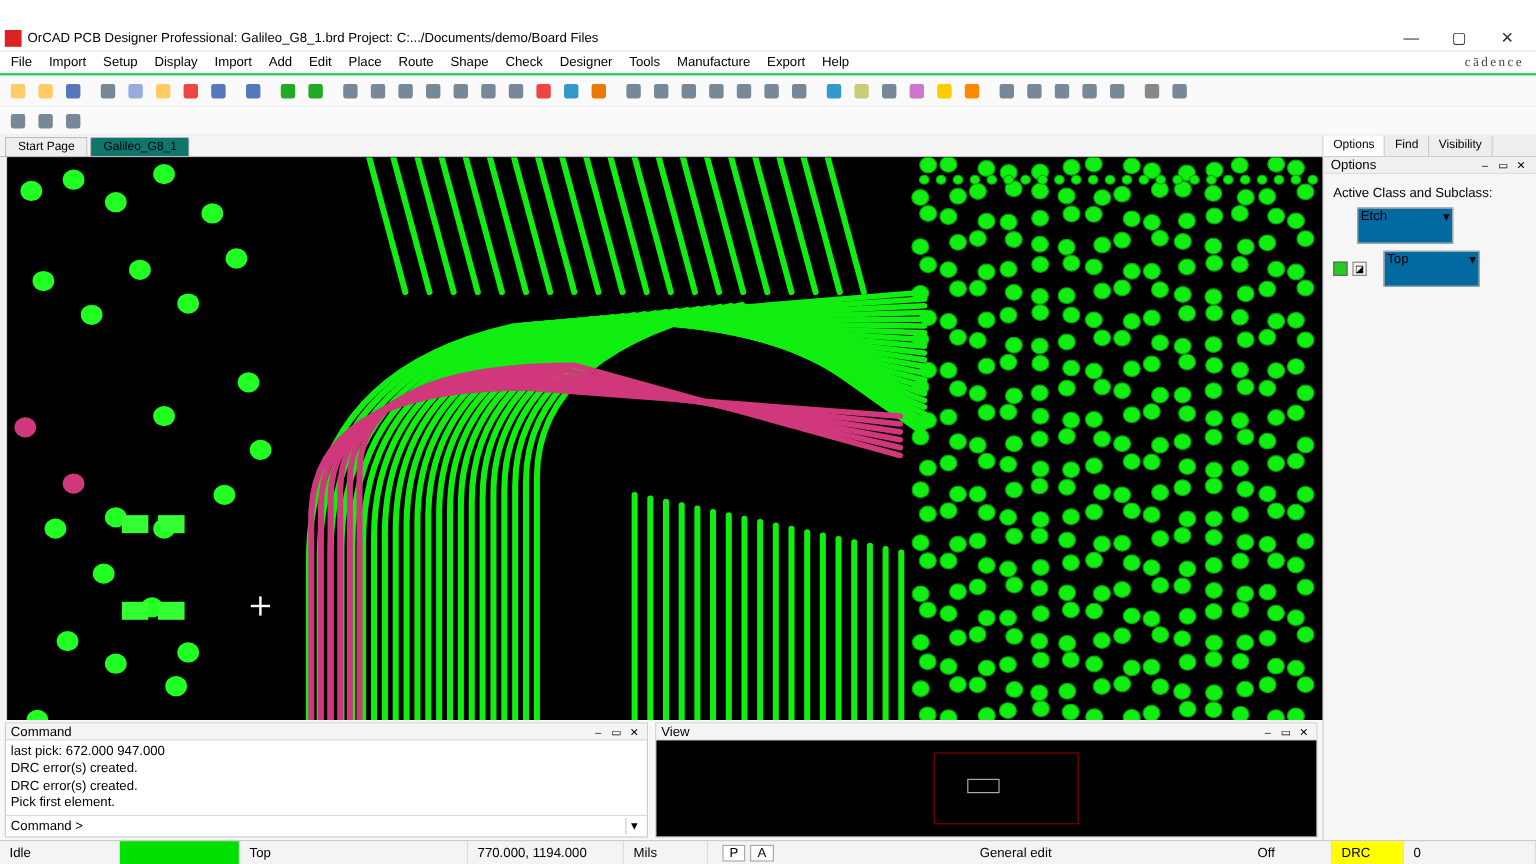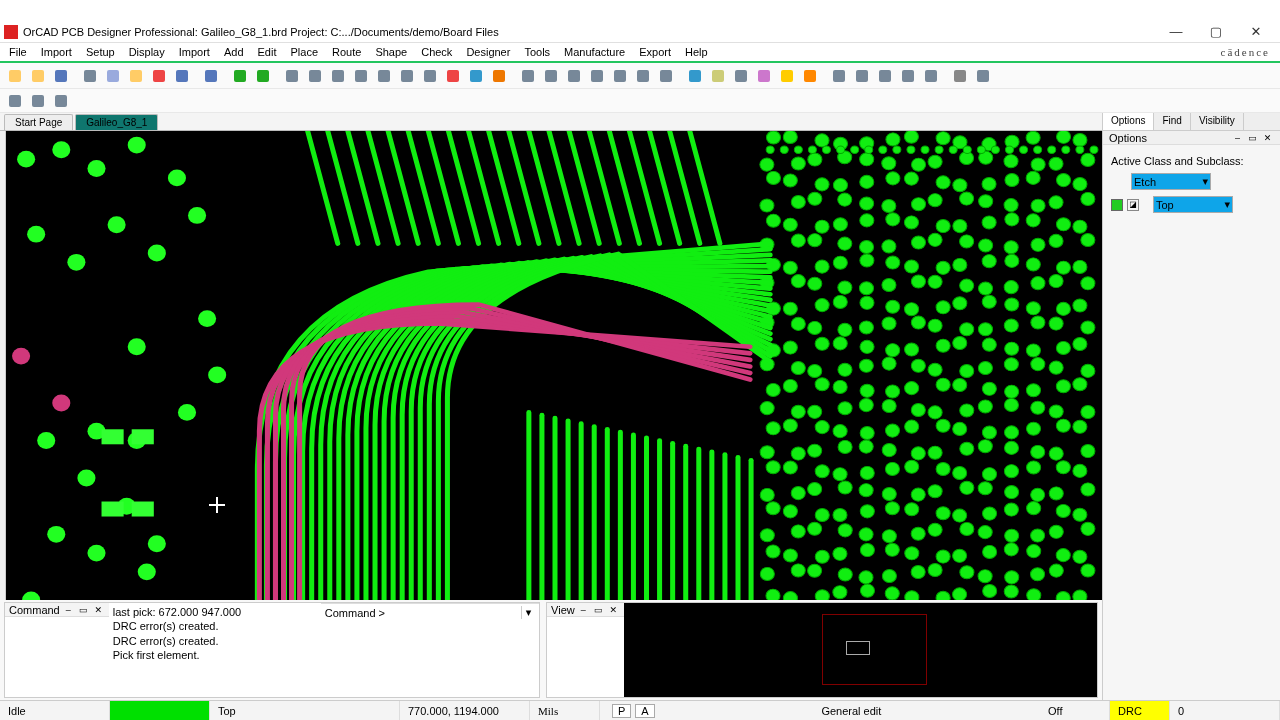--- a/index.html
+++ b/index.html
@@ -35,21 +35,21 @@
 .edge-toolbar { width:6px; background:#f0f0f0; border-right:1px solid #ccc; }
 .pcb-canvas { flex:1; background:#000; position:relative; overflow:hidden; }
 .pcb-canvas svg { width:100%; height:100%; }
 .crosshair { position:absolute; width:16px; height:16px; pointer-events:none; }
 .crosshair::before,.crosshair::after{content:"";position:absolute;background:#fff;}
 .crosshair::before{left:7px;top:0;width:2px;height:16px;}
 .crosshair::after{top:7px;left:0;height:2px;width:16px;}
 
 
 .panels { height:100px; display:flex; gap:6px; padding:2px 4px; background:#f8f8f8; }
-.panel { flex:1; display:flex; flex-direction:row; border:1px solid #ccc; background:#fff;}
+.panel { flex:1; display:flex; flex-direction:column; border:1px solid #ccc; background:#fff;}
 .panel.narrow { flex:0 0 49%; }
 .panel-head { height:14px; display:flex; align-items:center; padding:0 4px; font-size:10px; border-bottom:1px solid #ddd; background:#f4f4f4; }
 .panel-head .spacer{flex:1;}
 .panel-head .pbtn{width:13px;height:12px;display:flex;align-items:center;justify-content:center;font-size:9px;cursor:pointer;margin-left:2px;}
 .cmd-log { flex:1; overflow:auto; padding:2px 4px; font-size:10px; line-height:1.3; }
 .cmd-line { display:flex; border-top:1px solid #ddd; height:18px; align-items:center; padding:0 4px; font-size:10px;}
 .cmd-line input { flex:1; border:none; outline:none; font-size:10px; margin-left:4px; }
 .cmd-line .dd { width:14px; text-align:center; border-left:1px solid #ccc; cursor:pointer;}
 .worldview { flex:1; background:#000; position:relative; }
 .worldview .wv-region{position:absolute;border:1px solid #800000;}
@@ -58,21 +58,21 @@
 
 .rightcol { width:178px; background:#f6f6f6; border-left:1px solid #ccc; display:flex; flex-direction:column; }
 .side-tabs { height:18px; display:flex; background:#eee; border-bottom:1px solid #ccc; }
 .side-tab{ padding:2px 8px; font-size:10px; cursor:pointer; border-right:1px solid #ccc;}
 .side-tab.active{ background:#fff; }
 .side-subhead{ height:14px; display:flex; align-items:center; padding:0 6px; font-size:10px; background:#f0f0f0; border-bottom:1px solid #ddd;}
 .side-subhead .spacer{flex:1;}
 .side-subhead .pbtn{width:13px;height:12px;font-size:9px;display:flex;align-items:center;justify-content:center;cursor:pointer;margin-left:2px;}
 .side-body{ padding:10px 8px; font-size:10px; }
 .side-body .lbl{ margin-bottom:6px; }
-.side-body select, .side-body .combo { width:80px; margin-left:10px; border:1px solid #aaa; height:17px; font-size:10px; background:#0ea5e9; padding:0 2px; display:inline-flex; align-items:center; justify-content:space-between;}
+.side-body select, .side-body .combo { width:80px; margin-left:10px; border:1px solid #aaa; height:30px; font-size:10px; background:#0369a1; padding:0 2px; display:inline-flex; align-items:flex-start; justify-content:space-between;}
 .side-body .row{ display:flex; align-items:center; margin-bottom:6px; }
 .side-body .colorbox{ width:12px; height:12px; border:1px solid #666; margin-right:4px; background:#3c3;}
 .side-body .visbox{ width:12px; height:12px; border:1px solid #888; margin-right:4px; display:inline-flex; align-items:center; justify-content:center; font-size:8px;}
 
 
 .status { height:20px; background:#f4f4f4; border-top:1px solid #ccc; display:flex; align-items:center; font-size:10px; }
 .status .cell{ padding:0 8px; border-right:1px solid #ddd; height:100%; display:flex; align-items:center; }
 .status .green{ background:#00e000; width:100px; }
 .status .yellow{ background:#ffff00; }
 .status .tiny-btn{ border:1px solid #aaa; padding:0 5px; margin-left:4px; cursor:pointer; background:#fff;}
@@ -892,25 +892,25 @@
           <span>Top</span>
             <span>▾</span>
         </div>
       </div>
     </div>
   </div>
 
 </div>
 
 <div class="status">
-  <div class="cell" style="width:110px;">Idle</div>
+  <div class="cell" style="width:100px;">Idle</div>
   <div class="cell green"></div>
   <div class="cell" style="width:190px;">Top</div>
   <div class="cell" style="width:130px;">770.000, 1194.000</div>
-  <div class="cell" style="width:70px;font-family:Liberation Serif, serif;">Mils</div>
+  <div class="cell" style="width:70px;">Mils</div>
   <div class="cell" style="border:none;">
     <span class="tiny-btn">P</span>
     <span class="tiny-btn">A</span>
   </div>
   <div class="cell" style="flex:1;justify-content:center;border:none;">General edit</div>
   <div class="cell" style="width:70px;">Off</div>
   <div class="cell yellow" style="width:60px;">DRC</div>
   <div class="cell" style="width:110px;">0</div>
 </div>
 

